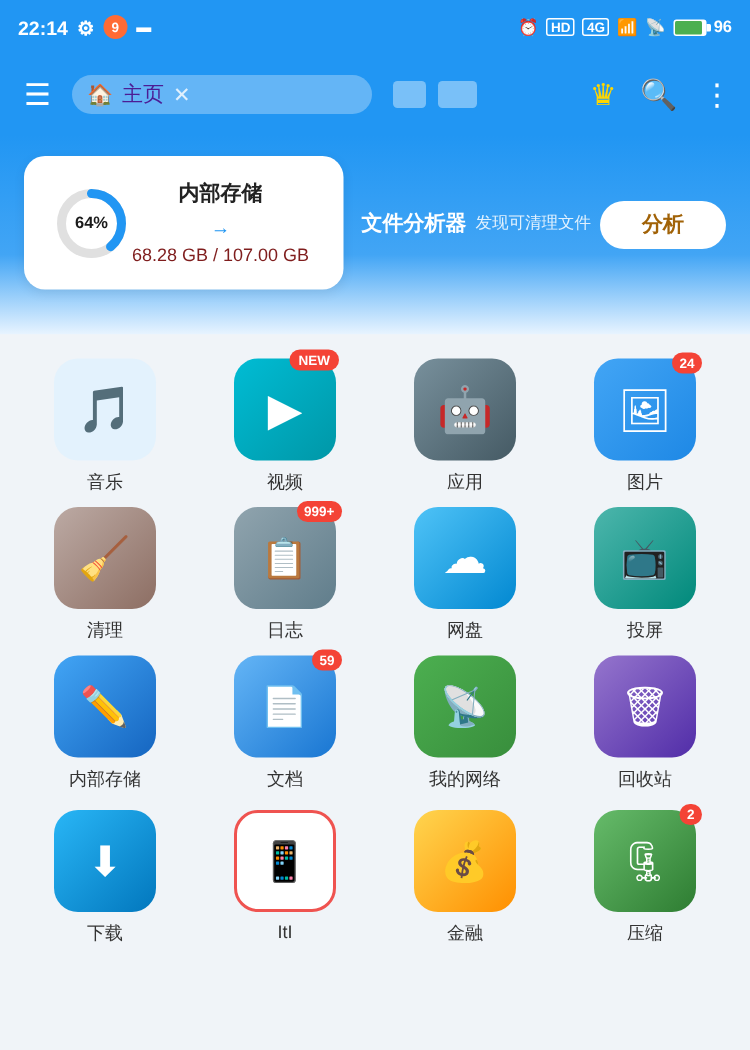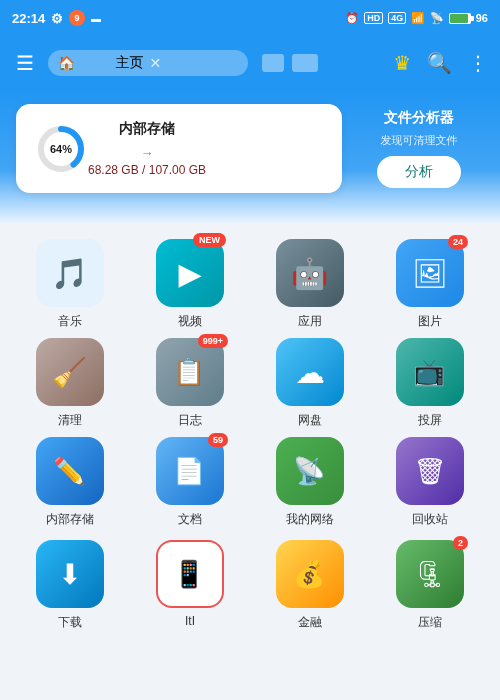--- a/index.html
+++ b/index.html
@@ -72,21 +72,21 @@
       display: flex;
       align-items: center;
       background: rgba(255,255,255,0.3);
       border-radius: 20px;
       padding: 4px 10px;
       gap: 6px;
       flex: 1;
       max-width: 200px;
     }
     .tab-home-icon { color: white; font-size: 14px; }
-    .tab-label { color: #000000; font-size: 14px; font-weight: 500; margin-left: 34px; }
+    .tab-label { color: #4c1d95; font-size: 14px; font-weight: 500; }
     .tab-close { color: white; font-size: 14px; cursor: pointer; opacity: 0.8; }
     .tab-extras { display: flex; gap: 8px; margin-left: 4px; }
     .tab-square { width: 22px; height: 18px; background: rgba(255,255,255,0.4); border-radius: 3px; }
     .tab-cloud { width: 26px; height: 18px; background: rgba(255,255,255,0.4); border-radius: 3px; }
     .header-actions {
       margin-left: auto;
       display: flex;
       align-items: center;
       gap: 16px;
     }
@@ -142,36 +142,36 @@
       font-weight: 600;
       color: #222;
       flex-direction: column;
     }
     .storage-arrow { color: #2196F3; font-size: 13px; }
     .storage-size { font-size: 12px; color: #7f1d1d; margin-top: 4px; }
 
     
     .analyzer-card {
       display: flex;
-      flex-direction: column;
+      flex-direction: row;
       align-items: center;
       justify-content: center;
       gap: 6px;
       min-width: 130px;
     }
     .analyzer-title { color: white; font-size: 14px; font-weight: 600; }
     .analyzer-sub { color: rgba(255,255,255,0.85); font-size: 11px; }
     .analyze-btn {
       background: white;
       border: none;
       border-radius: 20px;
       padding: 7px 28px;
       font-size: 14px;
-      color: #0f766e;
-      font-weight: 400;
+      color: #a16207;
+      font-weight: 700;
       cursor: pointer;
       margin-top: 2px;
     }
 
     
     .main-grid {
       background: #f0f4f8;
       padding: 16px 12px 8px;
     }
 

